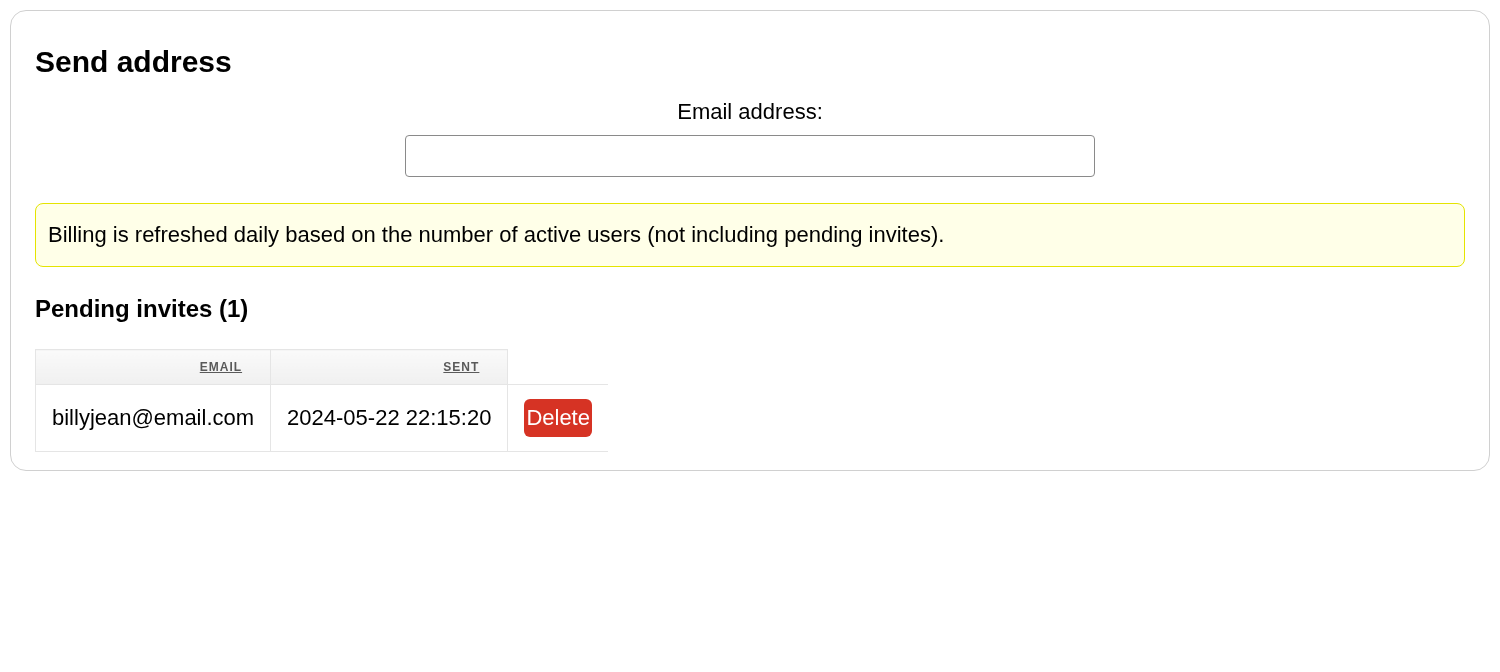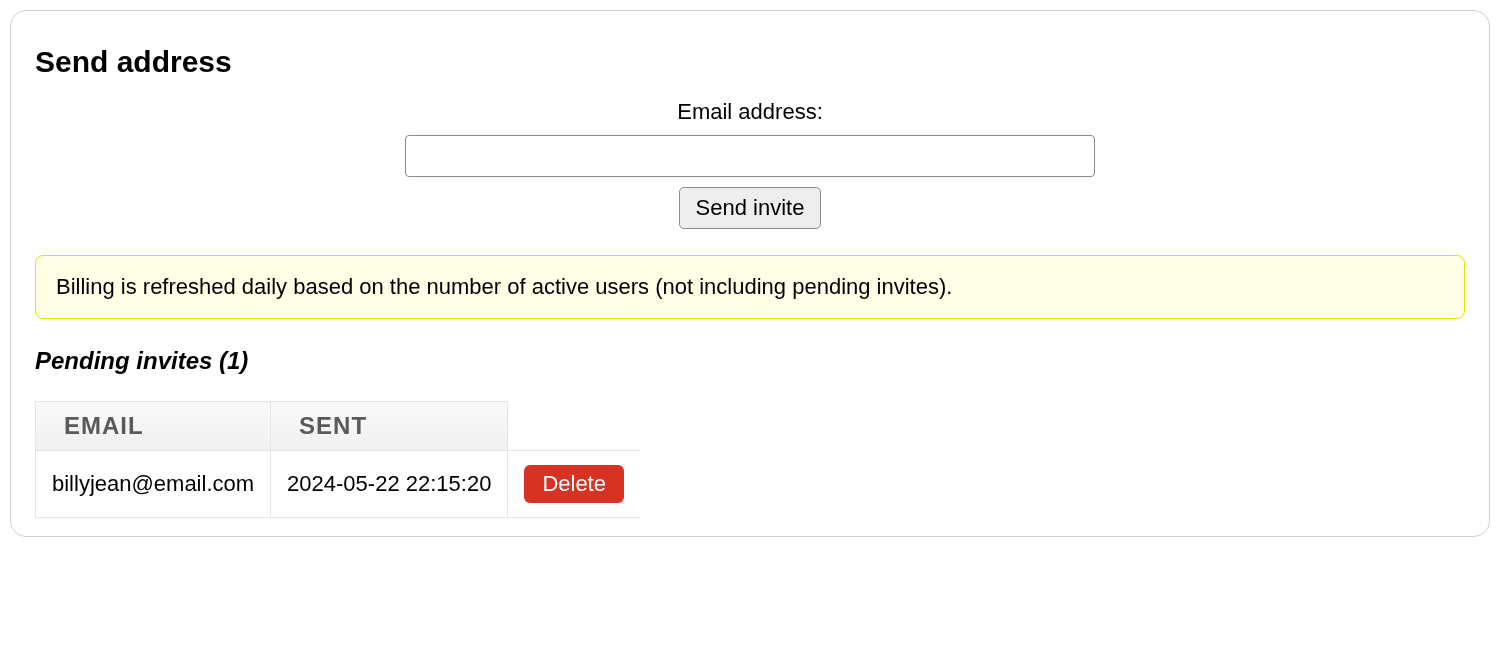--- a/index.html
+++ b/index.html
@@ -58,43 +58,43 @@
       font-family: inherit;
       background: #eeeeee;
       border: 1px solid #8a8a8a;
       border-radius: 5px;
       cursor: pointer;
     }
     .notice {
       border: 1.5px solid #e4e400;
       background: #ffffe8;
       border-radius: 8px;
-      padding: 18px 20px;
+      padding: 18px 12px;
       font-size: 22px;
       margin-bottom: 28px;
     }
     .pending-title {
       font-size: 24px;
       font-weight: 700;
       margin-bottom: 26px;
-      font-style: italic;
     }
     table.invites {
       border-collapse: collapse;
       width: auto;
     }
     table.invites thead th {
       background: linear-gradient(#fafafa, #f0f0f0);
       color: #5a5a5a;
-      font-size: 24px;
+      font-size: 12px;
       font-weight: 700;
       letter-spacing: 1px;
       padding: 10px 28px;
       border: 1px solid #e5e5e5;
-      text-align: left;
+      text-align: right;
+      text-decoration: underline;
     }
     table.invites thead th.actions-head {
       background: #ffffff;
       border: none;
       border-bottom: 1px solid #e5e5e5;
     }
     table.invites tbody td {
       font-size: 22px;
       padding: 14px 16px;
       border: 1px solid #e5e5e5;
@@ -103,37 +103,36 @@
     table.invites tbody td.actions-cell {
       border-right: none;
       text-align: left;
     }
     .delete-button {
       background: #d63324;
       color: #ffffff;
       border: none;
       border-radius: 6px;
       font-size: 22px;
-      padding: 6px 18px;
+      padding: 6px 2px;
       cursor: pointer;
       font-family: inherit;
     }
   </style>
 </head>
 <body>
 
 <div class="card">
 
   <h2 class="section-title">Send address</h2>
 
 
   <div class="form-row">
     <label class="form-label">Email address:</label>
     <input type="text" class="email-input" value="" style="">
-    <button class="send-button">Send invite</button>
   </div>
 
   <div class="notice">Billing is refreshed daily based on the number of active users (not including pending invites).</div>
 
   <h3 class="pending-title">Pending invites (1)</h3>
 
   <table class="invites">
     <thead>
       <tr>
         <th>EMAIL</th>

